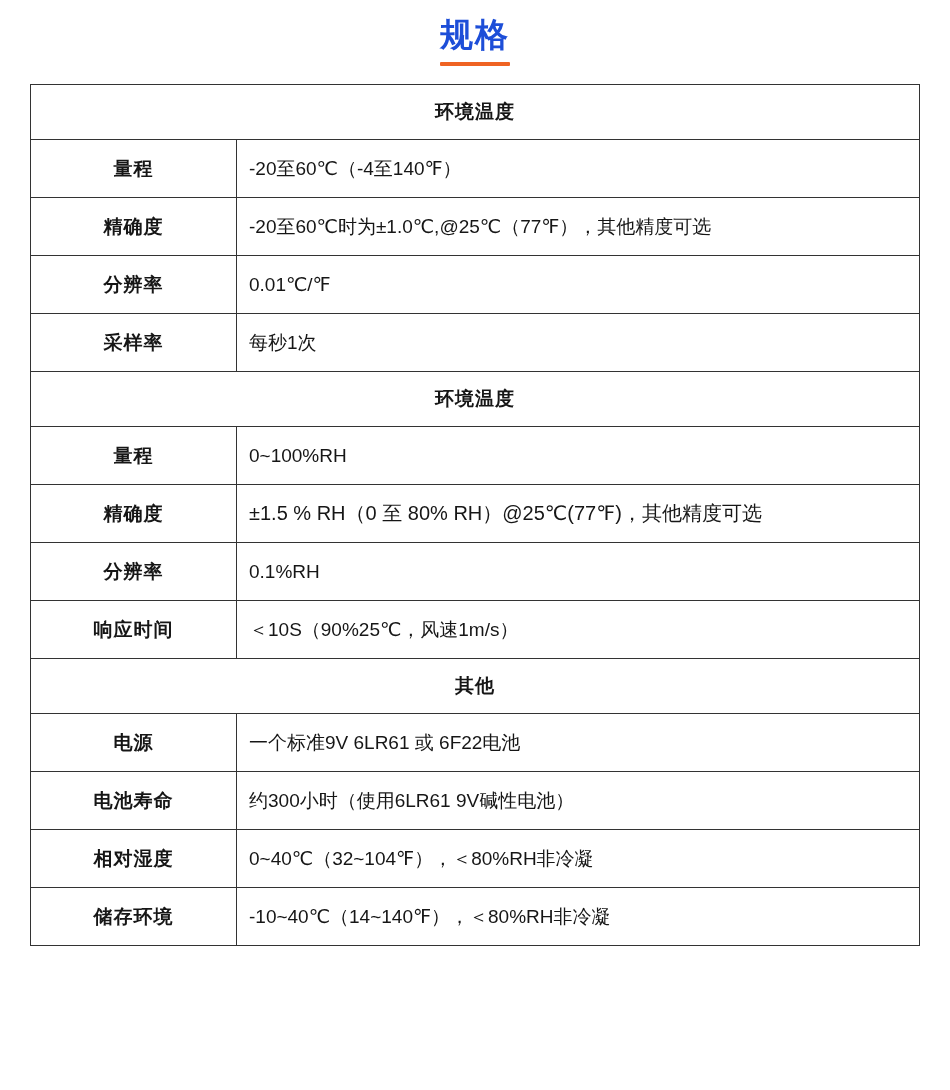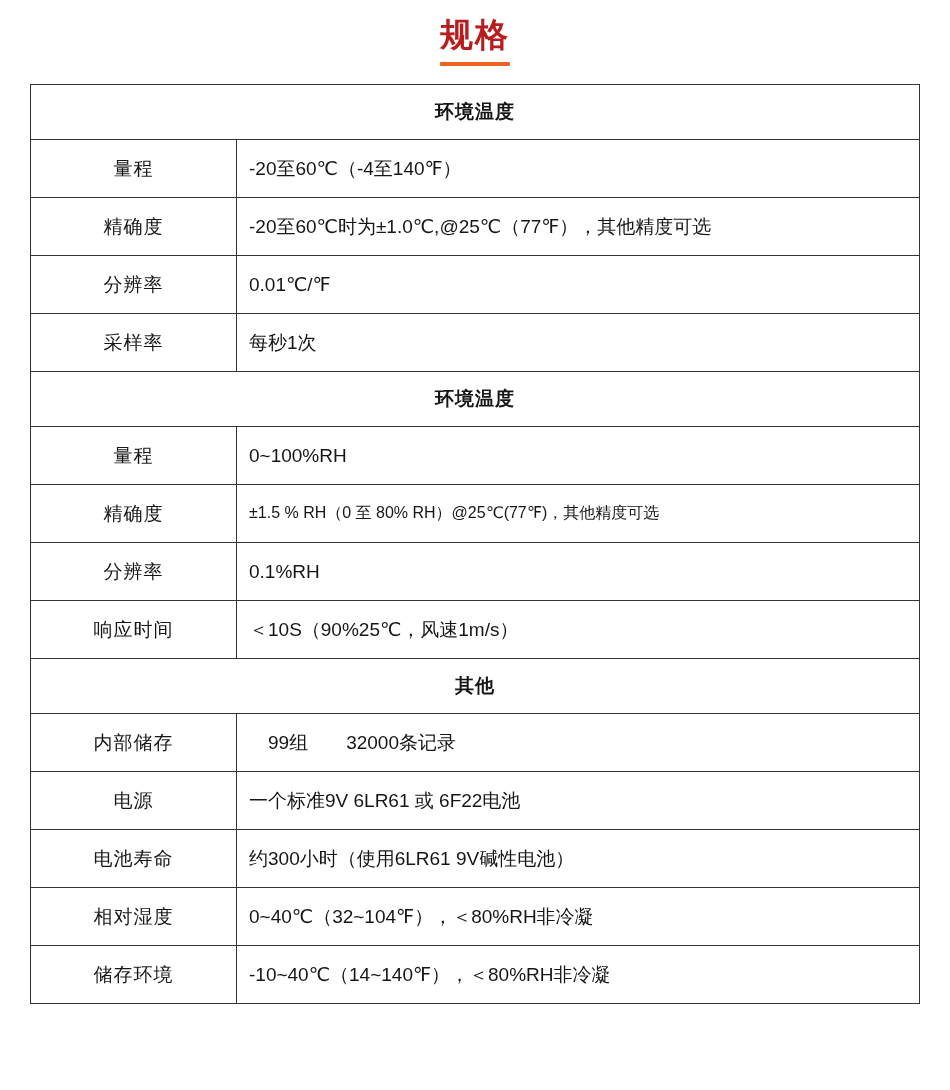--- a/index.html
+++ b/index.html
@@ -22,21 +22,21 @@
   }
   .title-wrap {
     text-align: center;
     padding-top: 14px;
     padding-bottom: 4px;
   }
   .title {
     font-size: 33px;
     font-weight: bold;
     letter-spacing: 2px;
-    color: #b91c1c;
+    color: #1d4ed8;
     line-height: 42px;
     display: inline-block;
   }
   .title-underline {
     width: 70px;
     height: 4px;
     background: #ef6322;
     margin: 6px auto 0 auto;
     border-radius: 1px;
   }
@@ -59,28 +59,29 @@
     height: 46px;
     padding: 4px 6px;
     letter-spacing: 1px;
   }
   td.label {
     width: 206px;
     text-align: center;
     height: 49px;
     padding: 4px 8px;
     letter-spacing: 1px;
+    font-weight: bold;
   }
   td.value {
     padding: 4px 16px 4px 12px;
     height: 49px;
     text-align: left;
   }
   td.value.tight {
-    font-size: 16px;
+    font-size: 20px;
   }
 </style>
 </head>
 <body>
 
 <div class="page">
 
   <div class="title-wrap">
     <div class="title">规格</div>
     <div class="title-underline"></div>
@@ -130,24 +131,20 @@
       </tr>
       <tr>
         <td class="label">响应时间</td>
         <td class="value">＜10S（90%25℃，风速1m/s）</td>
       </tr>
 
       <tr>
         <td class="section" colspan="2">其他</td>
       </tr>
       <tr>
-        <td class="label">内部储存</td>
-        <td class="value">　99组　　32000条记录</td>
-      </tr>
-      <tr>
         <td class="label">电源</td>
         <td class="value">一个标准9V 6LR61 或 6F22电池</td>
       </tr>
       <tr>
         <td class="label">电池寿命</td>
         <td class="value">约300小时（使用6LR61 9V碱性电池）</td>
       </tr>
       <tr>
         <td class="label">相对湿度</td>
         <td class="value">0~40℃（32~104℉），＜80%RH非冷凝</td>

